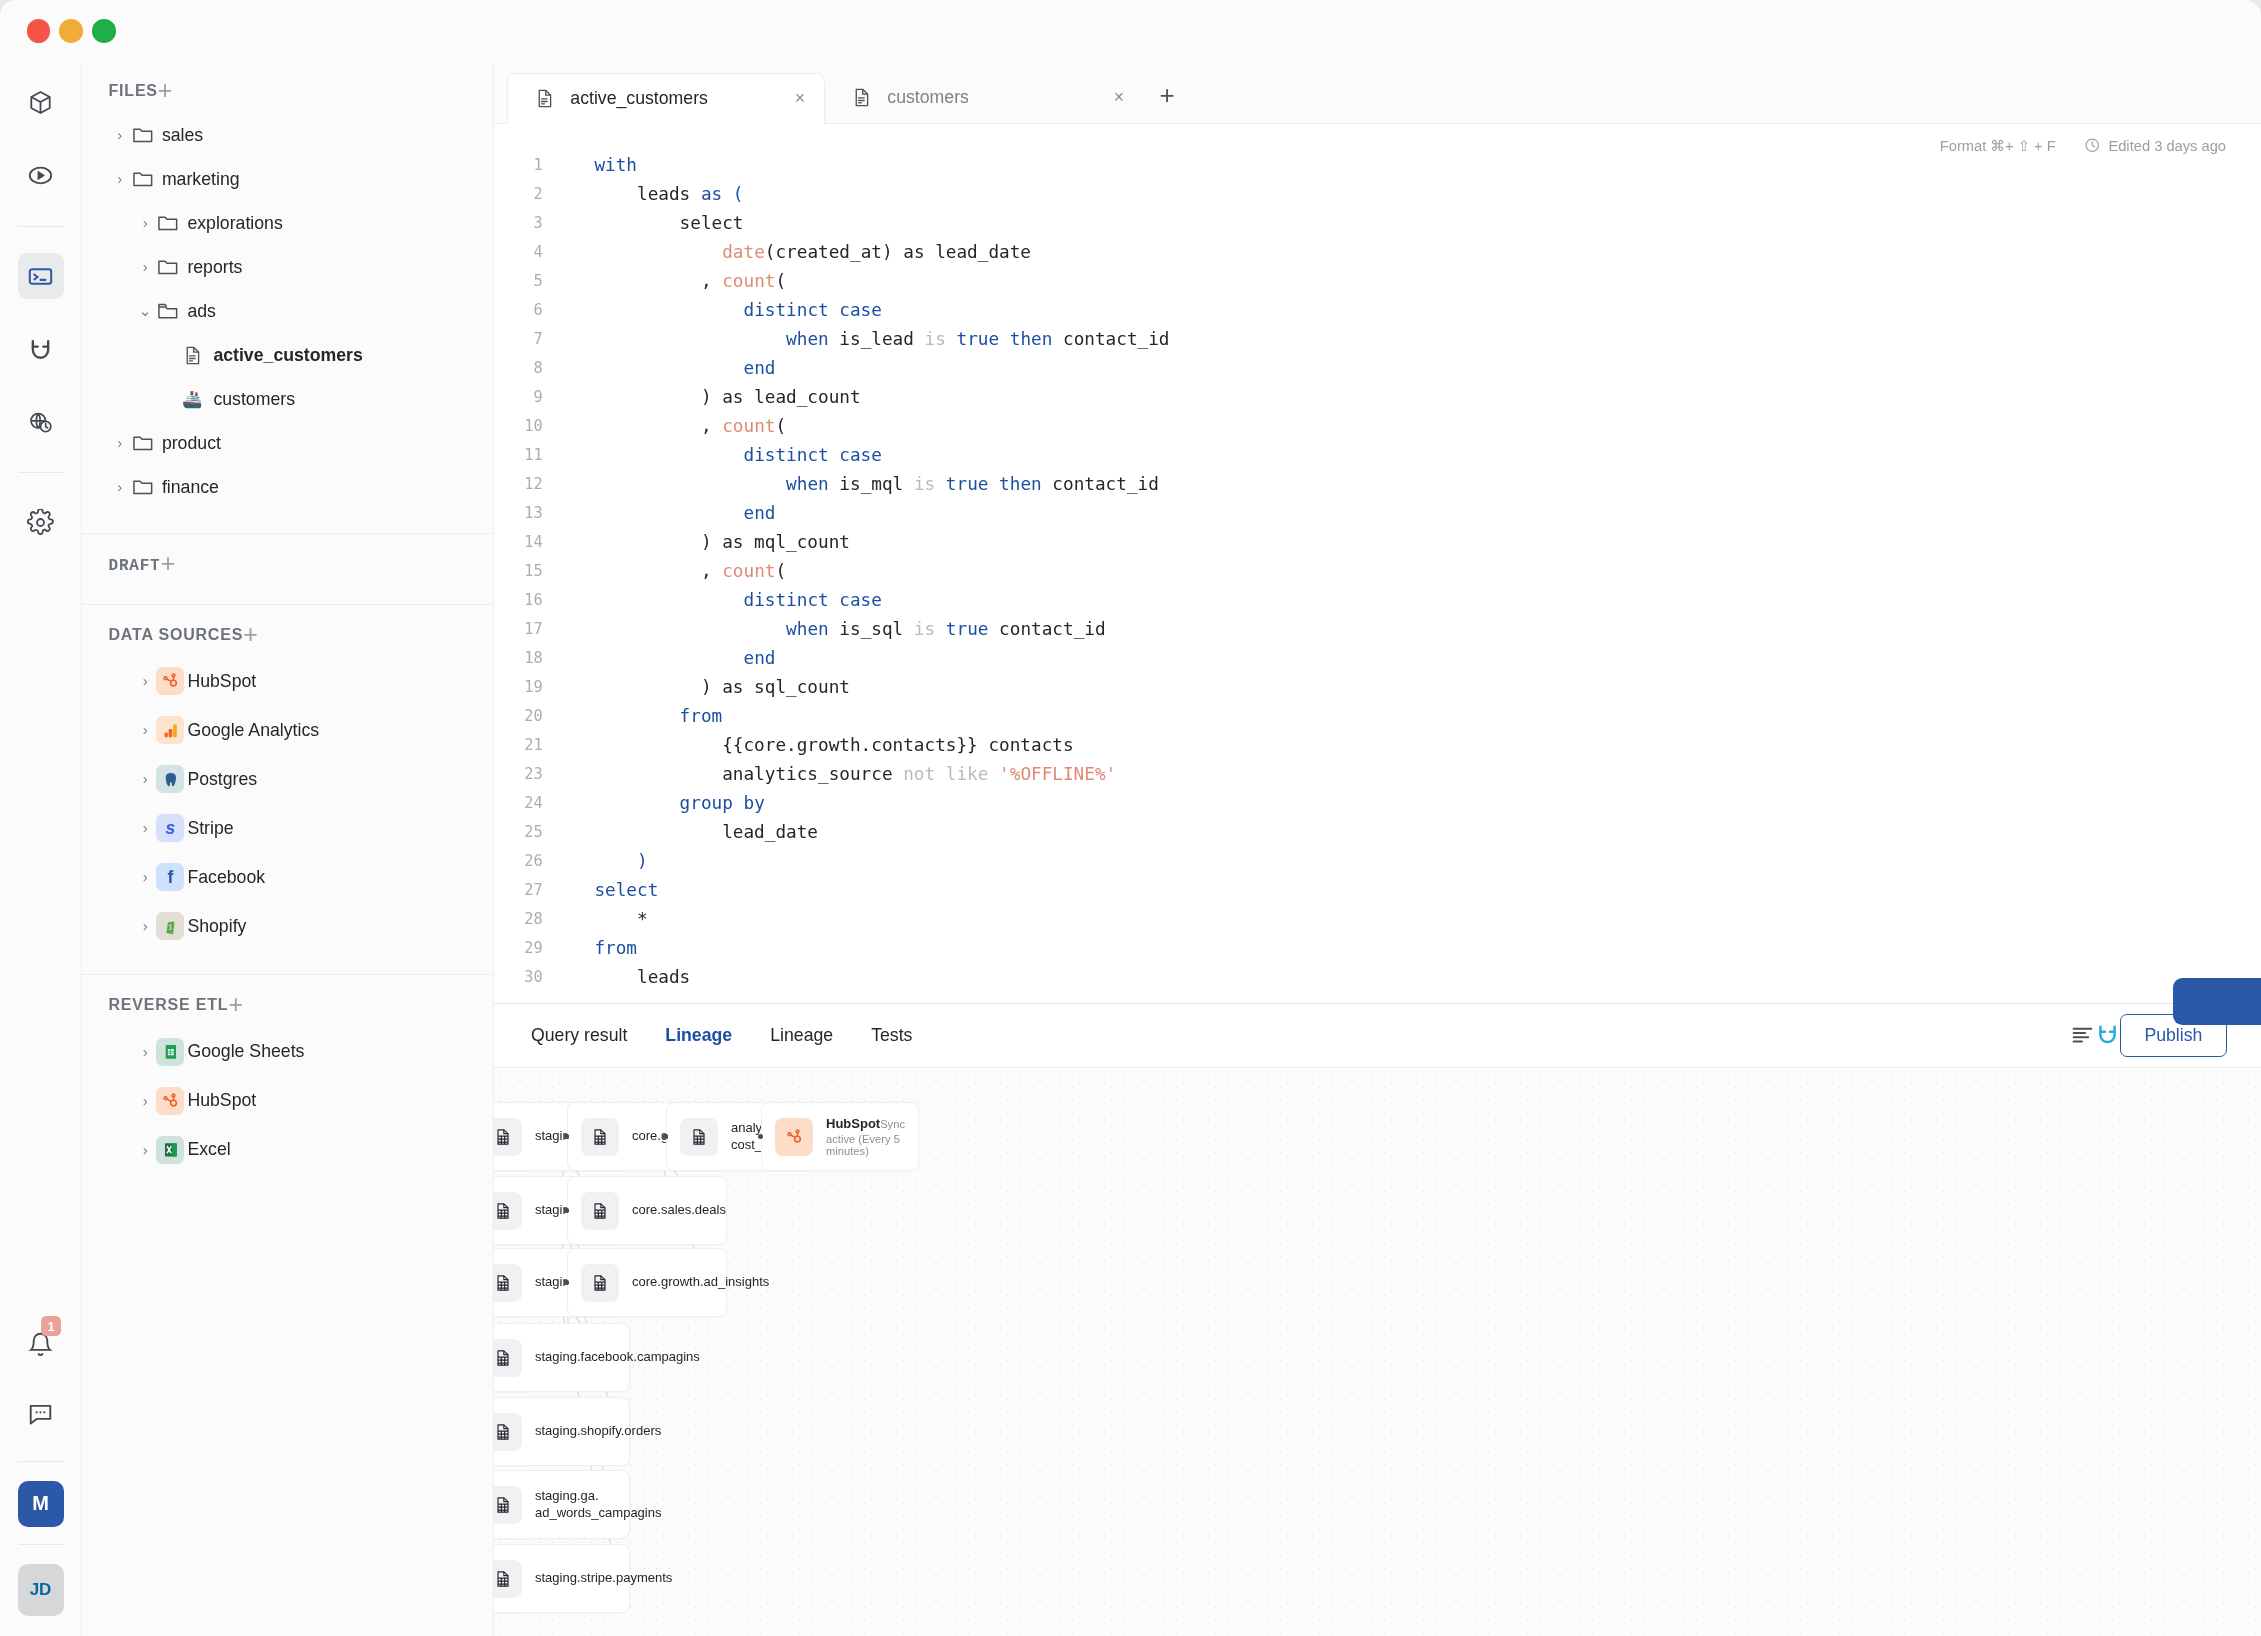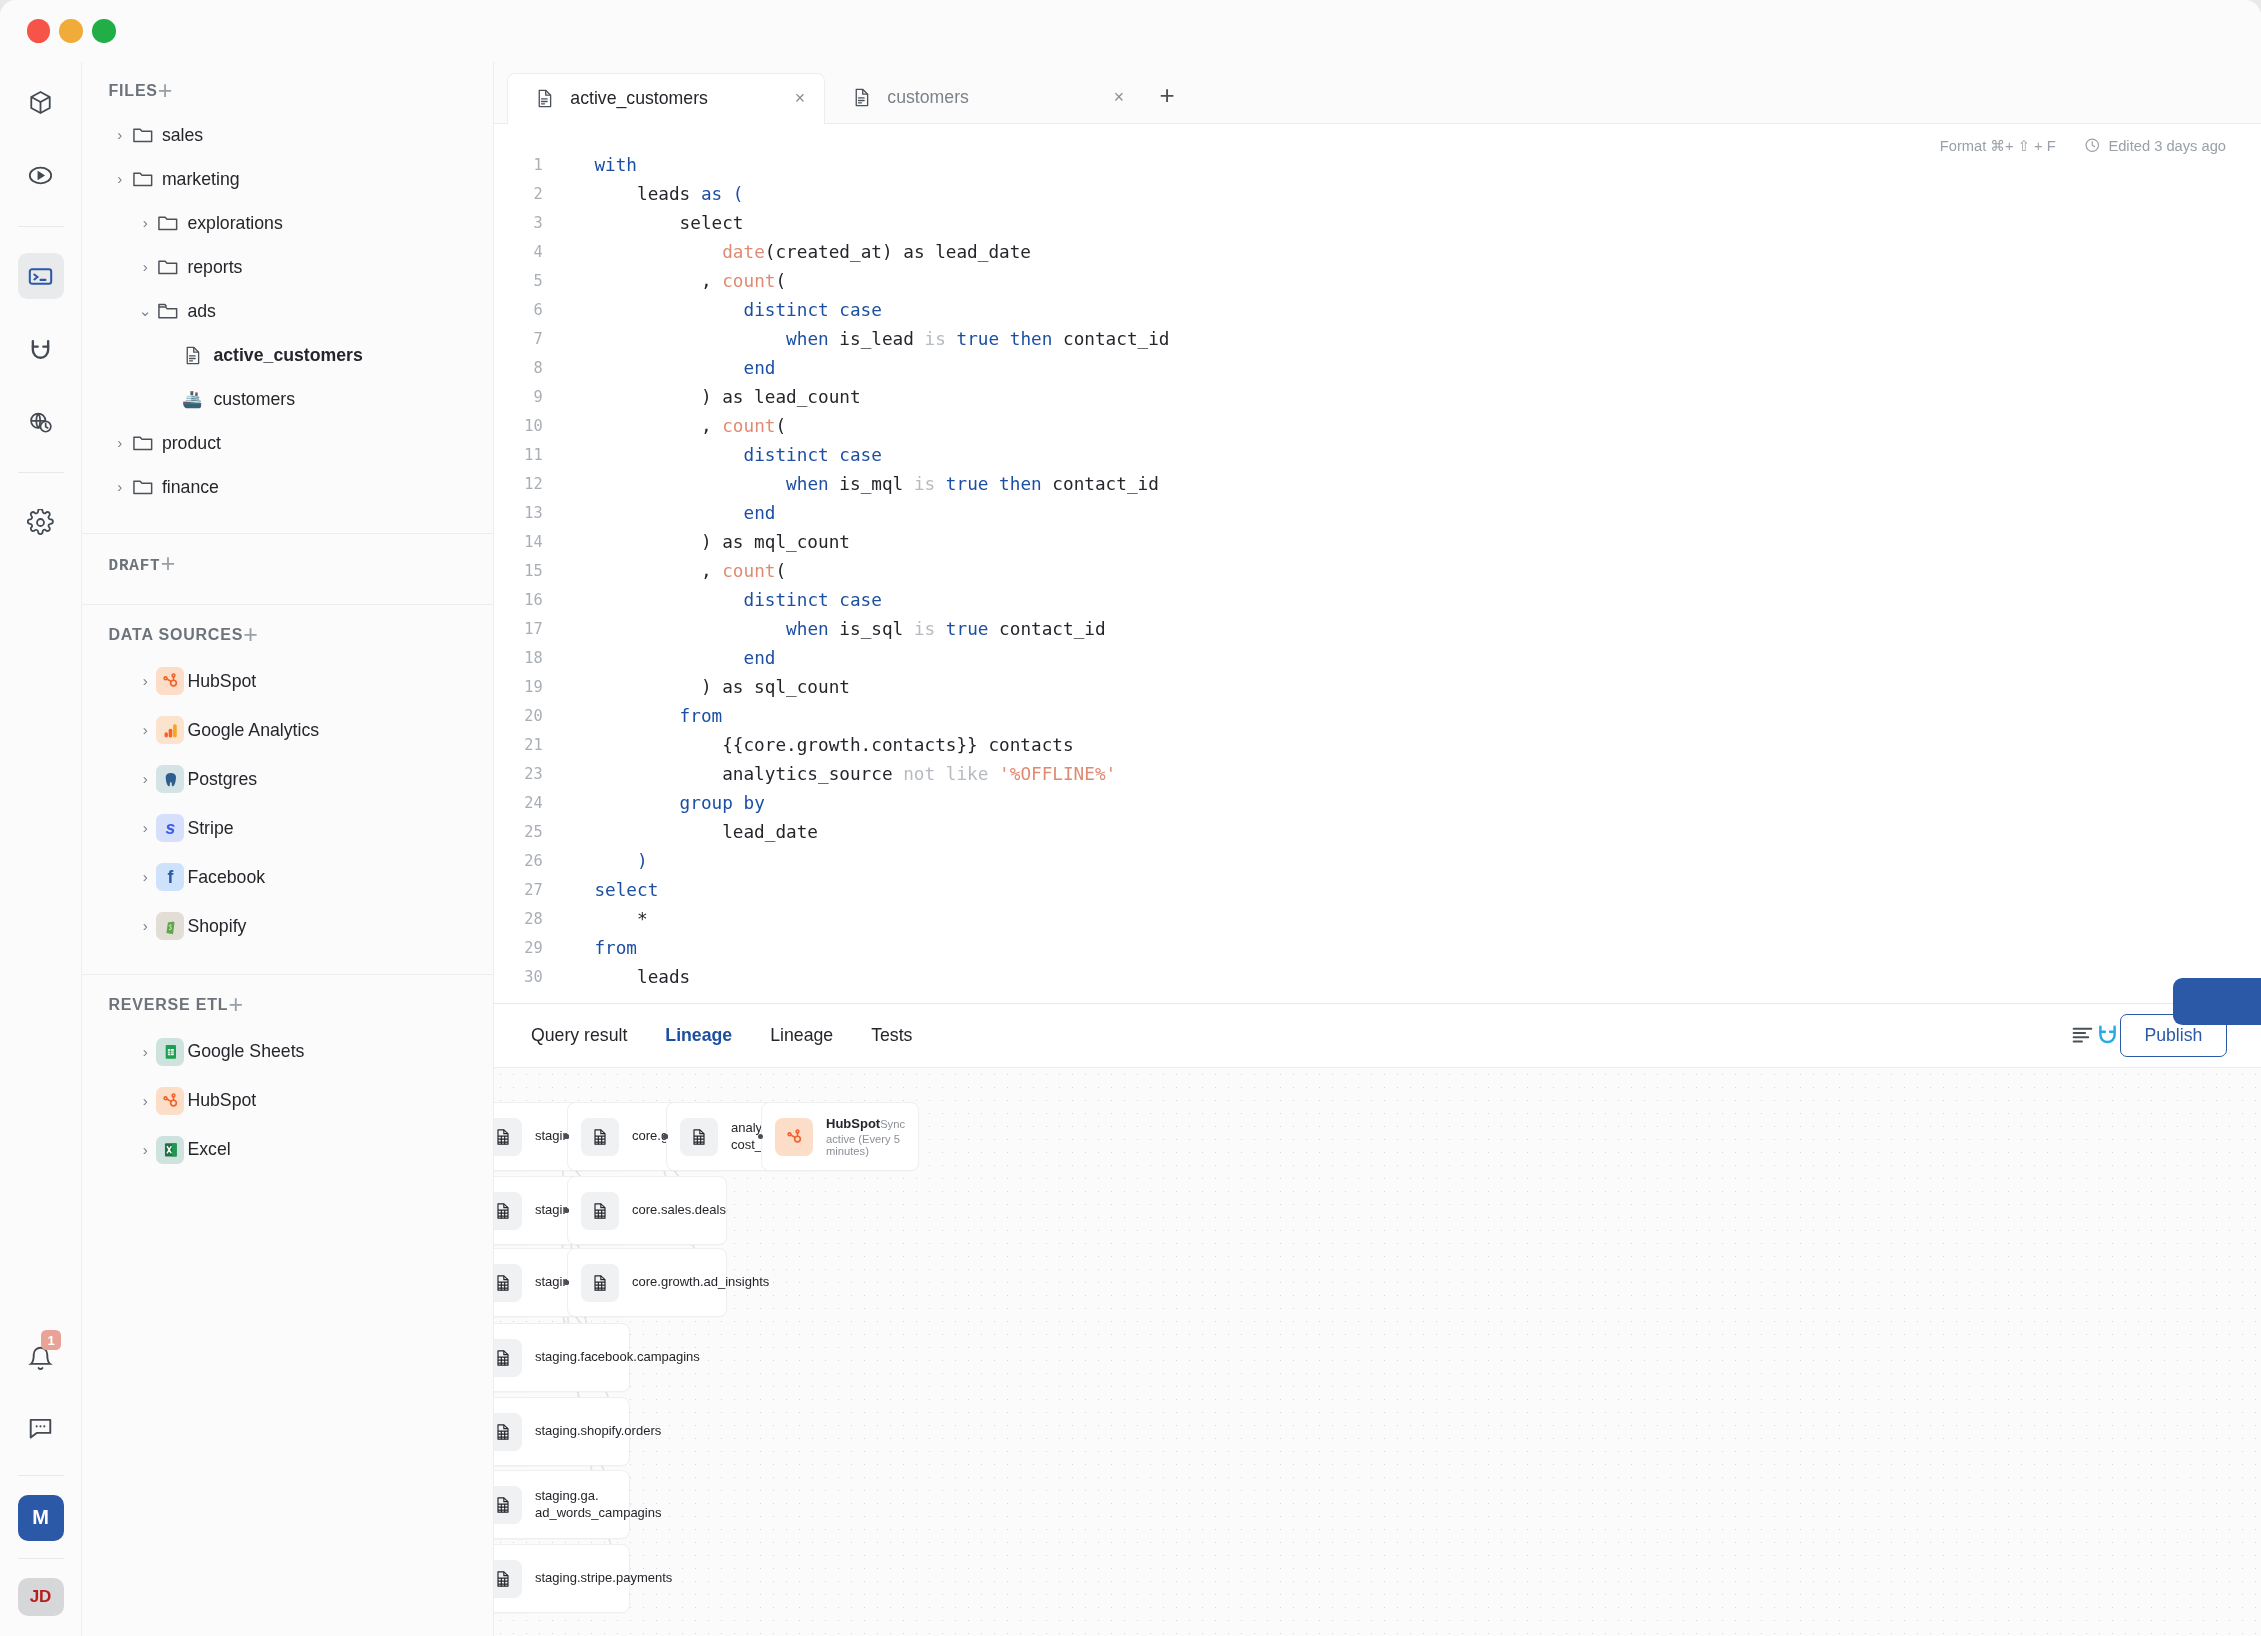--- a/index.html
+++ b/index.html
@@ -71,22 +71,22 @@
     display: flex; align-items: center; justify-content: center;
   }
   .workspace-av {
     width: 46px; height: 46px; border-radius: 10px;
     background: #2c58a8; color: #fff;
     font-size: 20px; font-weight: bold;
     display: flex; align-items: center; justify-content: center;
     margin-bottom: 17.7px;
   }
   .user-av {
-    width: 46px; height: 38px; border-radius: 10px;
-    background: #d6d7d9; color: #b91c1c;
+    width: 46px; height: 52px; border-radius: 10px;
+    background: #d6d7d9; color: #0369a1;
     font-size: 17px; font-weight: bold;
     display: flex; align-items: center; justify-content: center;
   }
 
   
   .sidebar {
     width: 412px; flex: 0 0 412px;
     background: #fbfbfb;
     border-right: 0.6px solid #ededee;
     display: flex; flex-direction: column;

